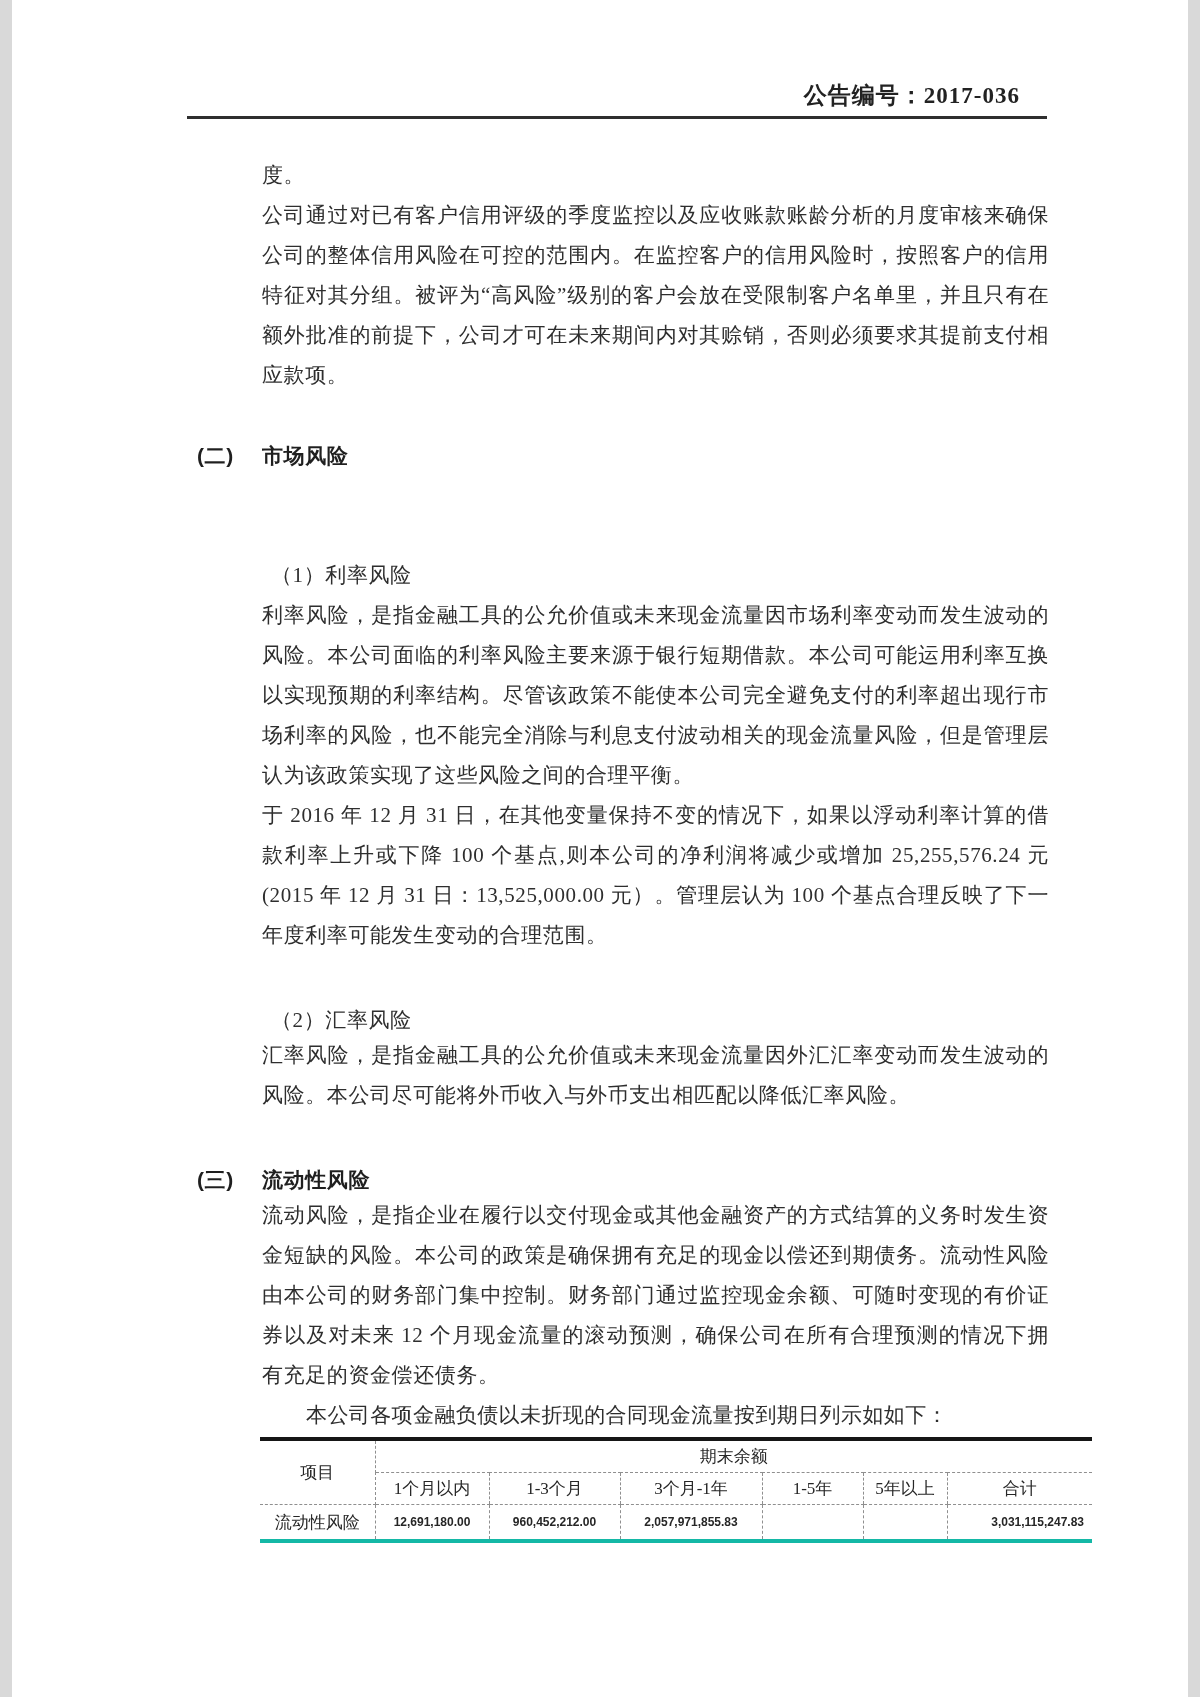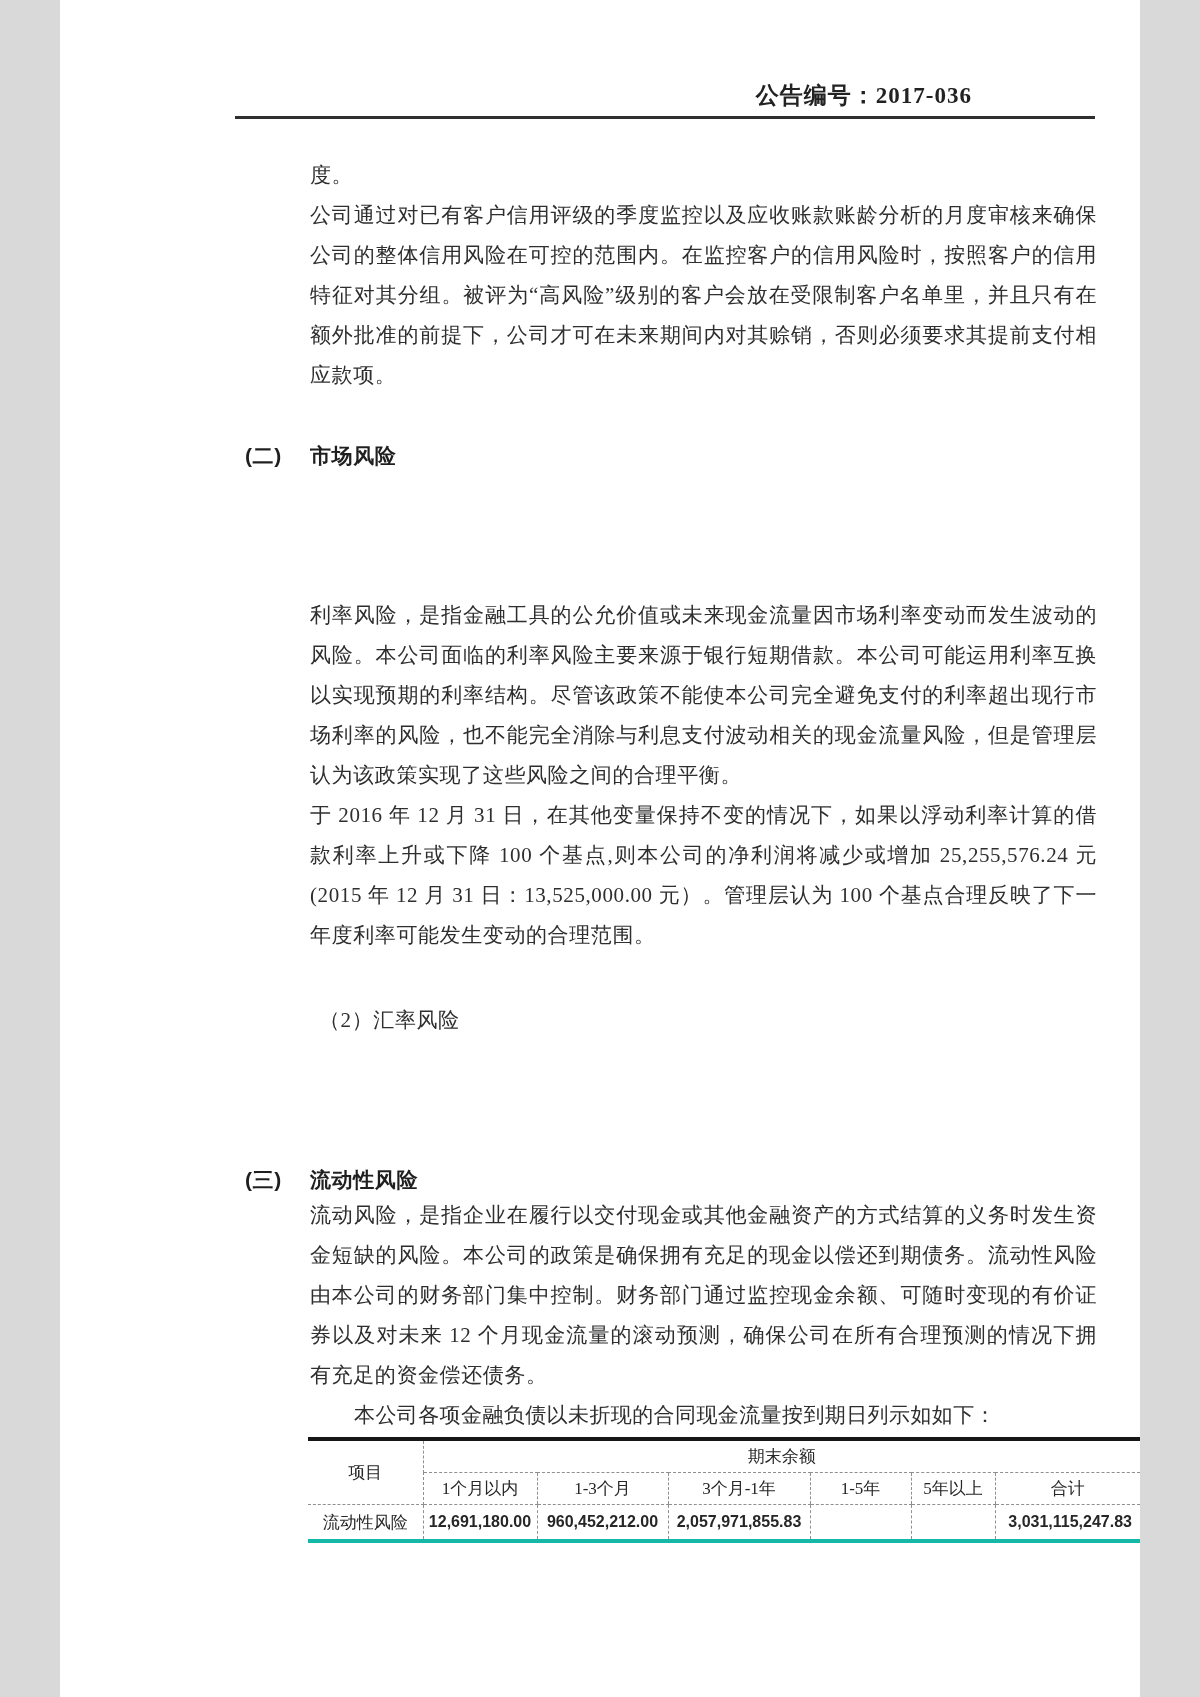--- a/index.html
+++ b/index.html
@@ -1,18 +1,18 @@
 <!DOCTYPE html>
 <html><head>
 <meta charset="utf-8">
 <style>
   html, body { margin: 0; padding: 0; background: #d9d9d9; }
   .page {
     position: relative;
-    width: 1080px;
+    width: 1176px;
     height: 1697px;
     margin: 0 auto;
     background: #ffffff;
     font-family: "Liberation Serif", "DejaVu Serif", serif;
     color: #2e2e2e;
     overflow: hidden;
   }
   .doc-header {
     position: absolute;
     top: 80px;
@@ -85,42 +85,44 @@
   tr.r2 td {
     border-bottom: 1px dashed #8f8f8f;
     border-left: 1px dashed #8f8f8f;
   }
   tr.r2 td:first-child { border-left: none; }
   tr.r3 td { border-left: 1px dashed #8f8f8f; }
   tr.r3 td:first-child { border-left: none; }
   tr.r3 td.num {
     font-family: "Liberation Sans", "DejaVu Sans", sans-serif;
     font-weight: 600;
-    font-size: 16px;
+    font-size: 12px;
   }
   tr.r3 td.num-total { text-align: right; padding-right: 8px; }
 </style>
 </head>
 <body>
 
 <div class="page">
 
   <div class="doc-header">公告编号：2017-036</div>
   <div class="header-rule"></div>
 
   <div class="block p" style="top:155px">度。</div>
   <div class="block p" style="top:195px">公司通过对已有客户信用评级的季度监控以及应收账款账龄分析的月度审核来确保公司的整体信用风险在可控的范围内。在监控客户的信用风险时，按照客户的信用特征对其分组。被评为“高风险”级别的客户会放在受限制客户名单里，并且只有在额外批准的前提下，公司才可在未来期间内对其赊销，否则必须要求其提前支付相应款项。</div>
 
   <div class="block heading" style="top:436px">
     <span class="sec-no">(二)</span>
     <span class="sec-title">市场风险</span>
   </div>
+  <div class="block sub" style="top:555px">（1）利率风险</div>
   <div class="block p" style="top:595px">利率风险，是指金融工具的公允价值或未来现金流量因市场利率变动而发生波动的风险。本公司面临的利率风险主要来源于银行短期借款。本公司可能运用利率互换以实现预期的利率结构。尽管该政策不能使本公司完全避免支付的利率超出现行市场利率的风险，也不能完全消除与利息支付波动相关的现金流量风险，但是管理层认为该政策实现了这些风险之间的合理平衡。</div>
   <div class="block p" style="top:795px">于 2016 年 12 月 31 日，在其他变量保持不变的情况下，如果以浮动利率计算的借款利率上升或下降 100 个基点,则本公司的净利润将减少或增加 25,255,576.24 元(2015 年 12 月 31 日：13,525,000.00 元）。管理层认为 100 个基点合理反映了下一年度利率可能发生变动的合理范围。</div>
   <div class="block sub" style="top:1000px">（2）汇率风险</div>
+  <div class="block p" style="top:1035px">汇率风险，是指金融工具的公允价值或未来现金流量因外汇汇率变动而发生波动的风险。本公司尽可能将外币收入与外币支出相匹配以降低汇率风险。</div>
 
   <div class="block heading" style="top:1160px">
     <span class="sec-no">(三)</span>
     <span class="sec-title">流动性风险</span>
   </div>
   <div class="block p" style="top:1195px">流动风险，是指企业在履行以交付现金或其他金融资产的方式结算的义务时发生资金短缺的风险。本公司的政策是确保拥有充足的现金以偿还到期债务。流动性风险由本公司的财务部门集中控制。财务部门通过监控现金余额、可随时变现的有价证券以及对未来 12 个月现金流量的滚动预测，确保公司在所有合理预测的情况下拥有充足的资金偿还债务。</div>
   <div class="block caption" style="top:1395px">本公司各项金融负债以未折现的合同现金流量按到期日列示如如下：</div>
 
   <div class="fin-table">
     <table class="t">

